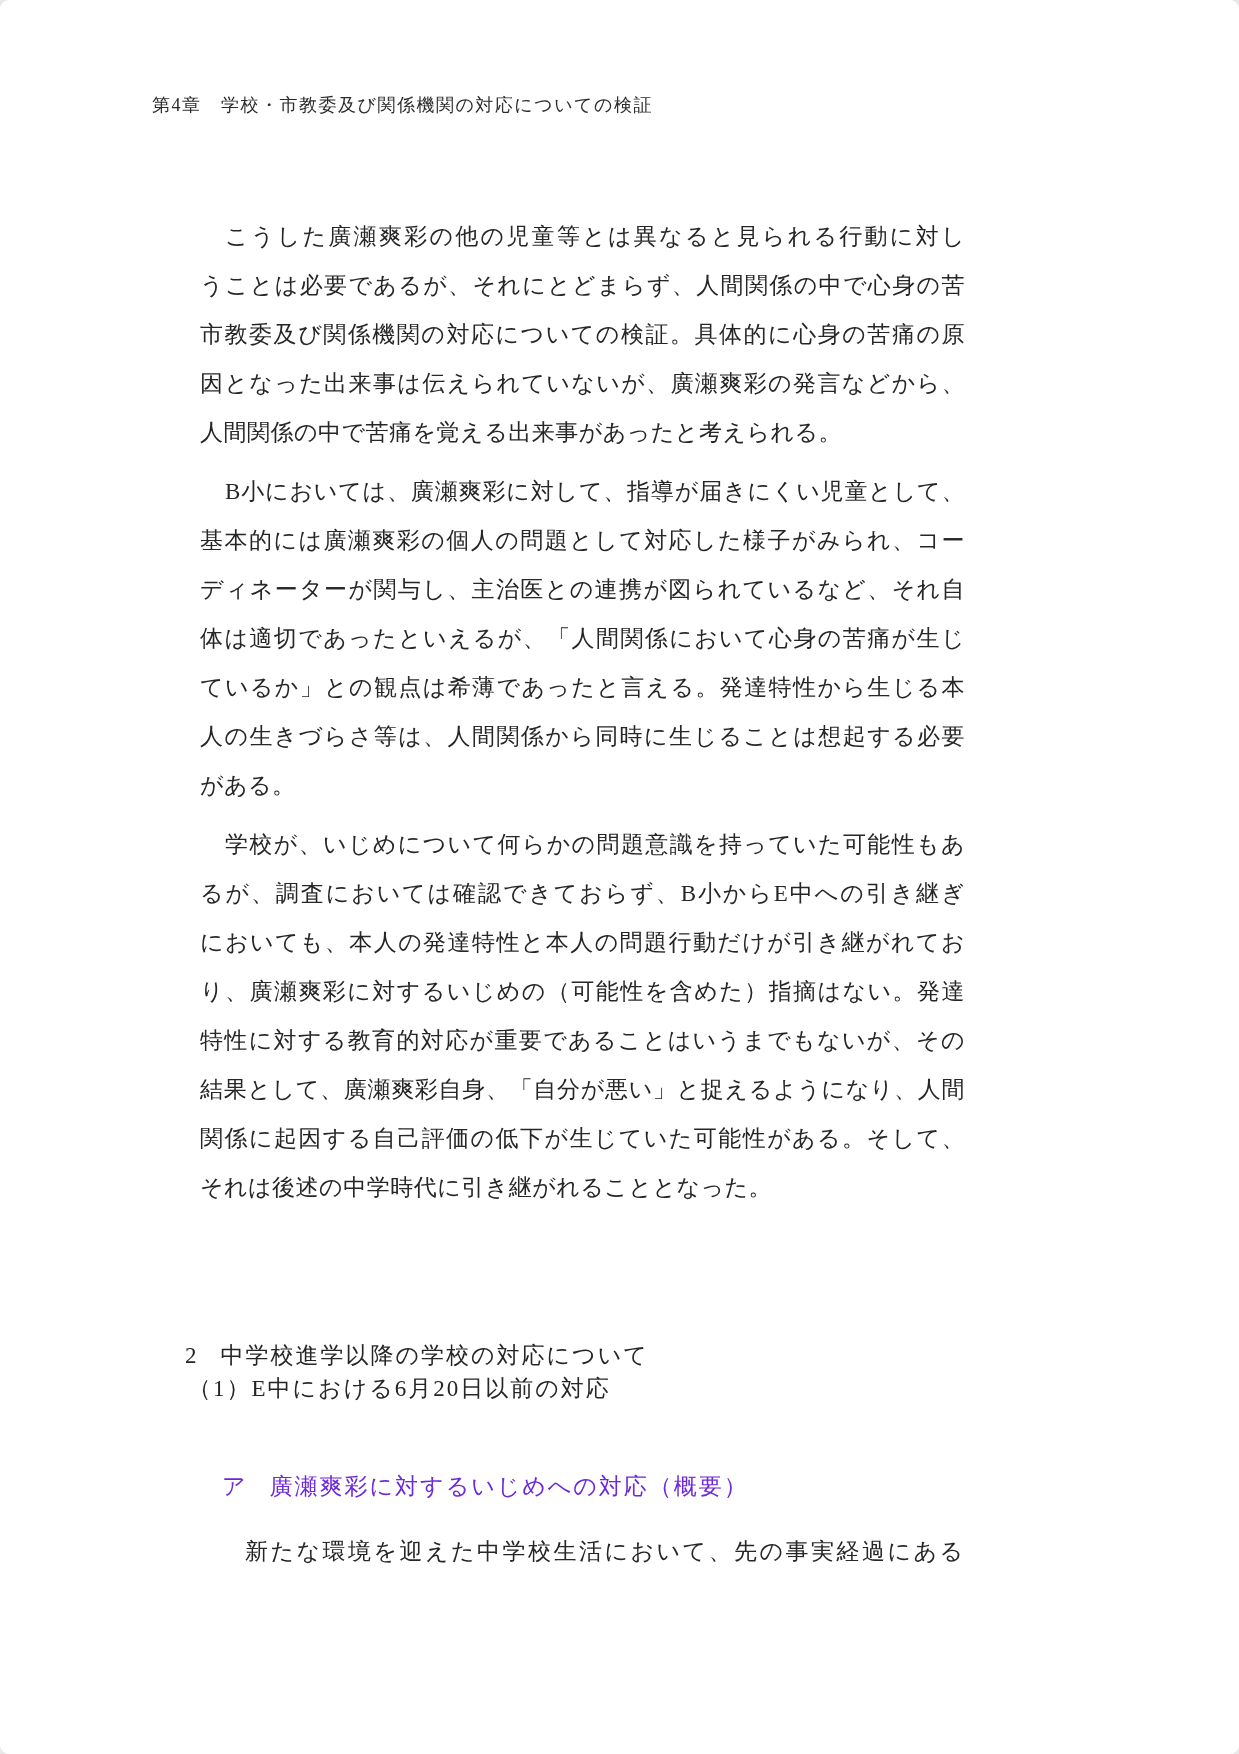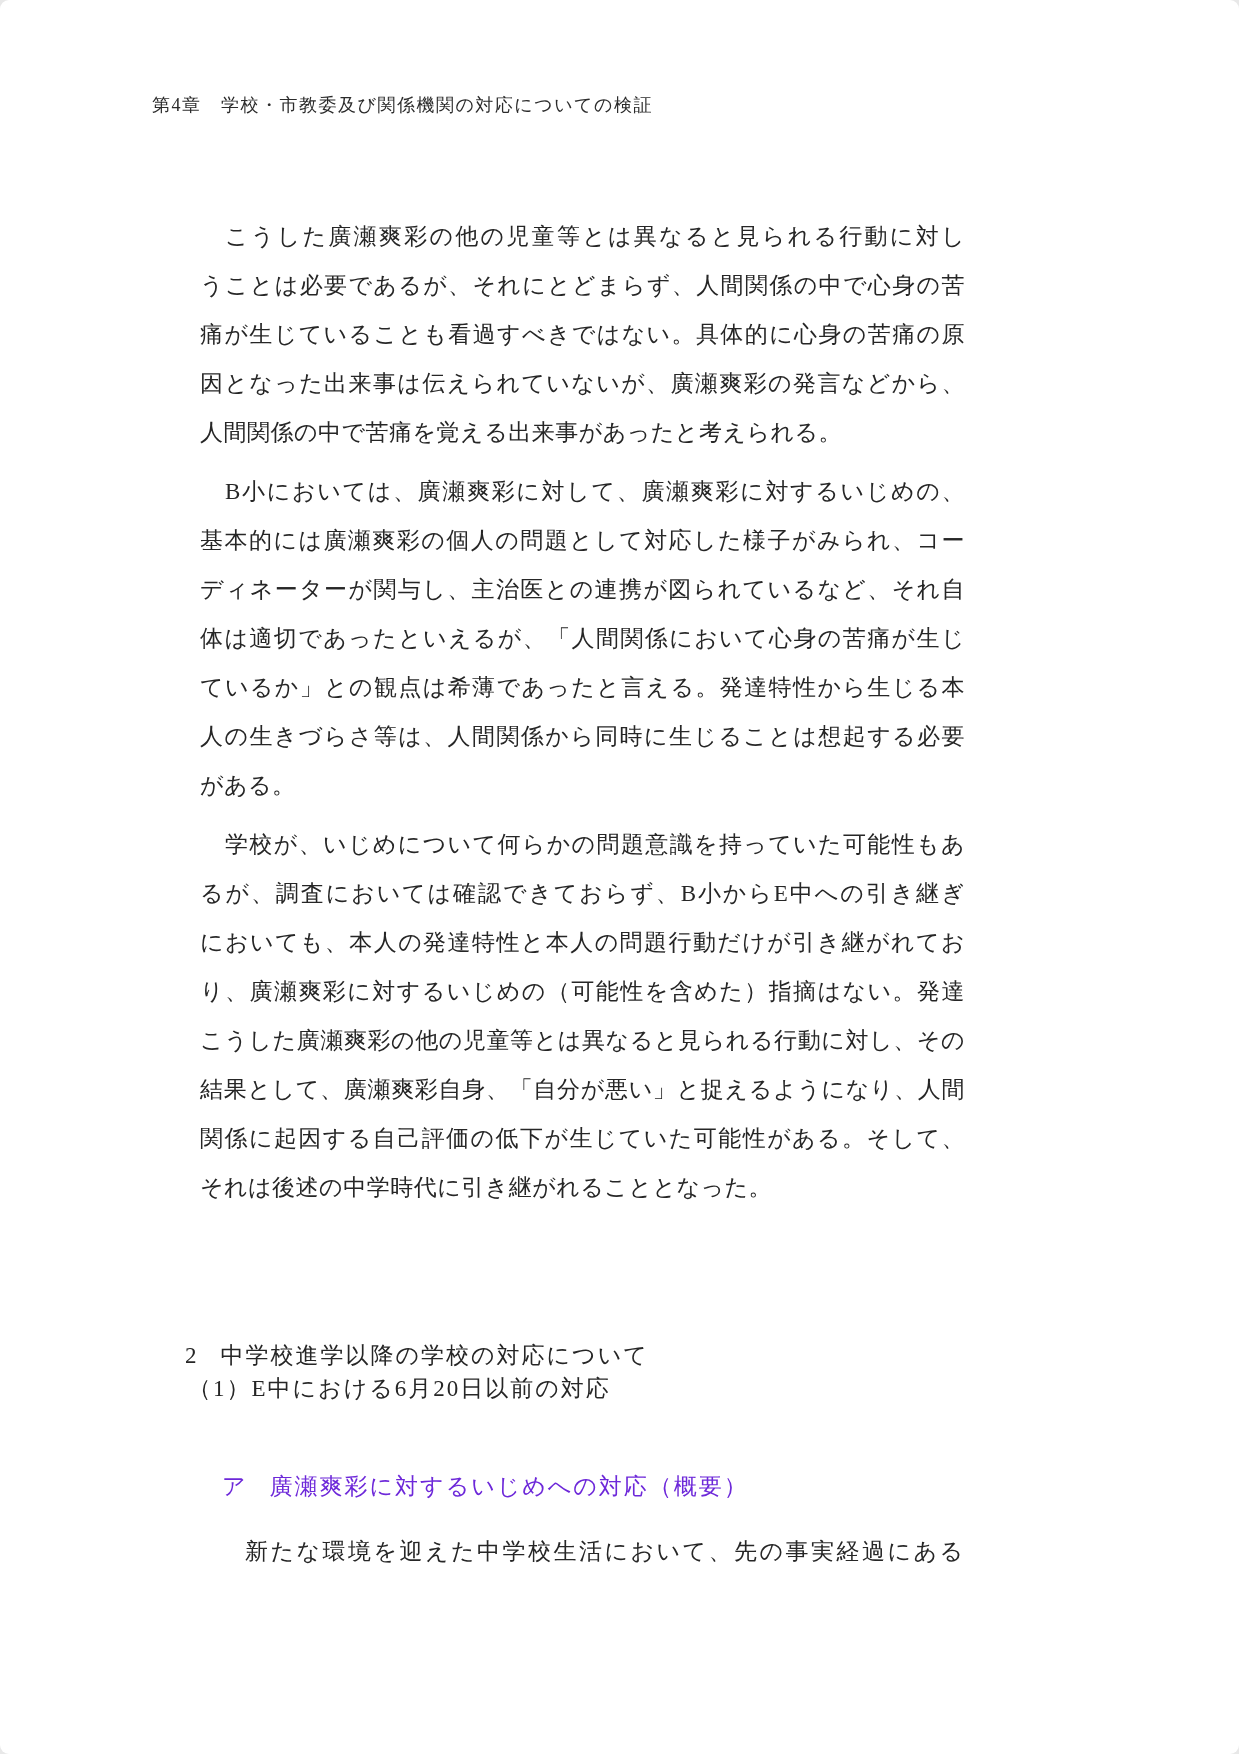--- a/index.html
+++ b/index.html
@@ -114,41 +114,41 @@
 
 <div class="page">
 
   <div class="chapter-header">第4章　学校・市教委及び関係機関の対応についての検証</div>
 
   <div class="body-block">
 
     <div class="para">
       <div class="line para-start">こうした廣瀬爽彩の他の児童等とは異なると見られる行動に対し</div>
       <div class="line">うことは必要であるが、それにとどまらず、人間関係の中で心身の苦</div>
-      <div class="line">痛が生じていることも看過すべきではない。具体的に心身の苦痛の原</div>
+      <div class="line">市教委及び関係機関の対応についての検証。具体的に心身の苦痛の原</div>
       <div class="line">因となった出来事は伝えられていないが、廣瀬爽彩の発言などから、</div>
       <div class="line para-end">人間関係の中で苦痛を覚える出来事があったと考えられる。</div>
     </div>
 
     <div class="para">
-      <div class="line para-start">B小においては、廣瀬爽彩に対して、廣瀬爽彩に対するいじめの、</div>
+      <div class="line para-start">B小においては、廣瀬爽彩に対して、指導が届きにくい児童として、</div>
       <div class="line">基本的には廣瀬爽彩の個人の問題として対応した様子がみられ、コー</div>
       <div class="line">ディネーターが関与し、主治医との連携が図られているなど、それ自</div>
       <div class="line">体は適切であったといえるが、「人間関係において心身の苦痛が生じ</div>
       <div class="line">ているか」との観点は希薄であったと言える。発達特性から生じる本</div>
       <div class="line">人の生きづらさ等は、人間関係から同時に生じることは想起する必要</div>
       <div class="line para-end">がある。</div>
     </div>
 
     <div class="para">
       <div class="line para-start">学校が、いじめについて何らかの問題意識を持っていた可能性もあ</div>
       <div class="line">るが、調査においては確認できておらず、B小からE中への引き継ぎ</div>
       <div class="line">においても、本人の発達特性と本人の問題行動だけが引き継がれてお</div>
       <div class="line">り、廣瀬爽彩に対するいじめの（可能性を含めた）指摘はない。発達</div>
-      <div class="line">こうした廣瀬爽彩の他の児童等とは異なると見られる行動に対し、その</div>
+      <div class="line">特性に対する教育的対応が重要であることはいうまでもないが、その</div>
       <div class="line">結果として、廣瀬爽彩自身、「自分が悪い」と捉えるようになり、人間</div>
       <div class="line">関係に起因する自己評価の低下が生じていた可能性がある。そして、</div>
       <div class="line para-end">それは後述の中学時代に引き継がれることとなった。</div>
     </div>
 
   </div>
 
   <div class="heading-2">
     <span class="num">2</span><span>中学校進学以降の学校の対応について</span>
   </div>

